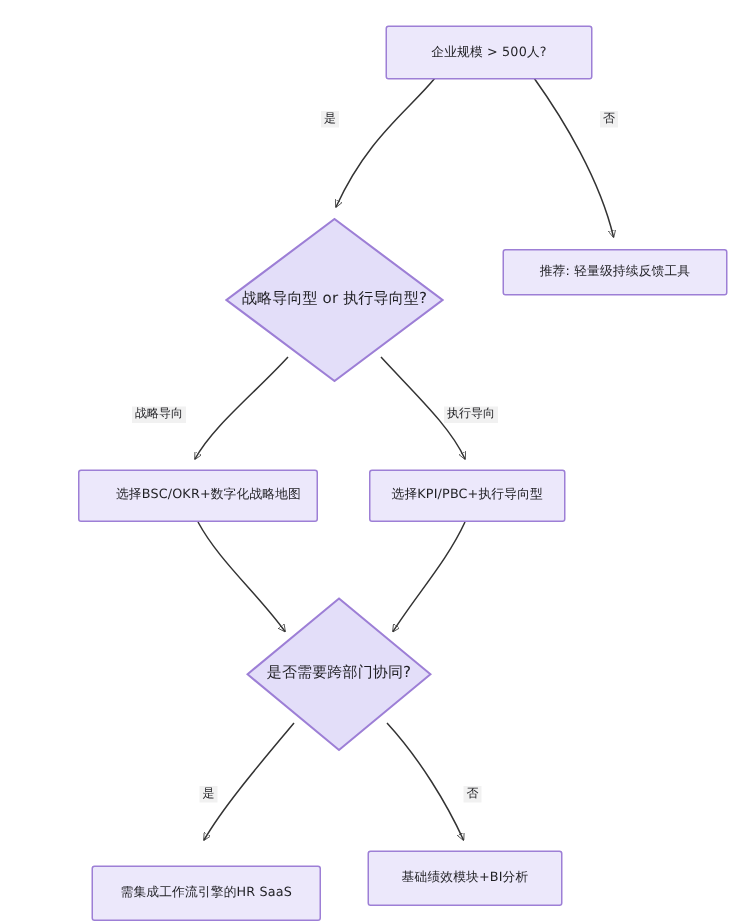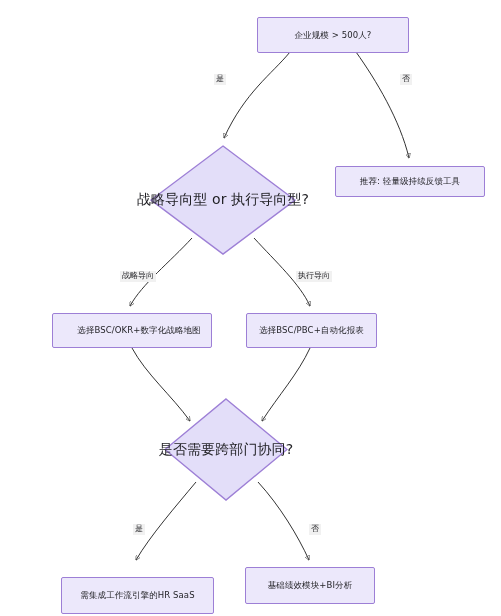--- a/index.html
+++ b/index.html
@@ -48,21 +48,21 @@
     position: absolute;
     left: 0; top: 0;
     width: 100%;
     height: 100%;
   }
   .node-diamond .dlabel {
     position: relative;
     z-index: 2;
     text-align: right;
     color: #1f1f23;
-    font-size: 14px;
+    font-size: 10px;
     line-height: 1.25;
     letter-spacing: 0.1px;
     white-space: nowrap;
   }
   .edge-label {
     position: absolute;
     background: #f1f1f1;
     color: #1f1f23;
     font-size: 8px;
     line-height: 1.1;
@@ -106,41 +106,41 @@
 
     <path d="M 132 348 C 146 374, 172 396, 190 421" marker-end="url(#arrow)"></path>
 
     <path d="M 310 348 C 298 374, 278 396, 262 421" marker-end="url(#arrow)"></path>
 
     <path d="M 196 482 C 176 506, 150 536, 136 560" marker-end="url(#arrow)"></path>
 
     <path d="M 258 482 C 280 506, 298 536, 309 560" marker-end="url(#arrow)"></path>
   </svg>
 
-  <div class="node-box" style="left:257px; top:17px; width:152px; height:36px;justify-content:center;">
+  <div class="node-box" style="left:257px; top:17px; width:138px; height:36px;justify-content:center;">
     <span>企业规模 &gt; 500人?</span>
   </div>
 
   <div class="node-diamond" style="left:150px; top:145px; width:146px; height:110px;">
     <svg class="shape" viewBox="0 0 146 110" preserveAspectRatio="none">
       <polygon points="73,1 145,55 73,109 1,55" fill="#e3def9" stroke="#9d7fd6" stroke-width="1.4"></polygon>
     </svg>
     <span class="dlabel">战略导向型 or 执行导向型?</span>
   </div>
 
   <div class="node-box" style="left:335px; top:166px; width:150px; height:31px;">
     <span>推荐: 轻量级持续反馈工具</span>
   </div>
 
   <div class="node-box" style="left:52px; top:313px; width:160px; height:35px;padding-left:19px;">
     <span>选择BSC/OKR+数字化战略地图</span>
   </div>
 
   <div class="node-box" style="left:246px; top:313px; width:131px; height:35px;">
-    <span>选择BSC/PBC+自动化报表</span>
+    <span>选择KPI/PBC+执行导向型</span>
   </div>
 
   <div class="node-diamond" style="left:164px; top:398px; width:124px; height:103px;">
     <svg class="shape" viewBox="0 0 124 103" preserveAspectRatio="none">
       <polygon points="62,1 123,51.5 62,102 1,51.5" fill="#e3def9" stroke="#9d7fd6" stroke-width="1.4"></polygon>
     </svg>
     <span class="dlabel">是否需要跨部门协同?</span>
   </div>
 
   <div class="node-box" style="left:61px; top:567px; width:153px; height:37px;margin-top:10px;">
@@ -148,21 +148,21 @@
   </div>
 
   <div class="node-box" style="left:245px; top:567px; width:130px; height:37px;text-align:right;">
     <span>基础绩效模块+BI分析</span>
   </div>
 
   <div class="edge-label" style="left:214px; top:74px;">是</div>
 
   <div class="edge-label" style="left:400px; top:74px;">否</div>
 
-  <div class="edge-label" style="left:120px; top:271px;">战略导向</div>
+  <div class="edge-label" style="left:88px; top:271px;">战略导向</div>
 
   <div class="edge-label" style="left:296px; top:271px;">执行导向</div>
 
   <div class="edge-label" style="left:133px; top:524px;">是</div>
 
   <div class="edge-label" style="left:309px; top:524px;">否</div>
 
 </div>
 
 </body></html>

